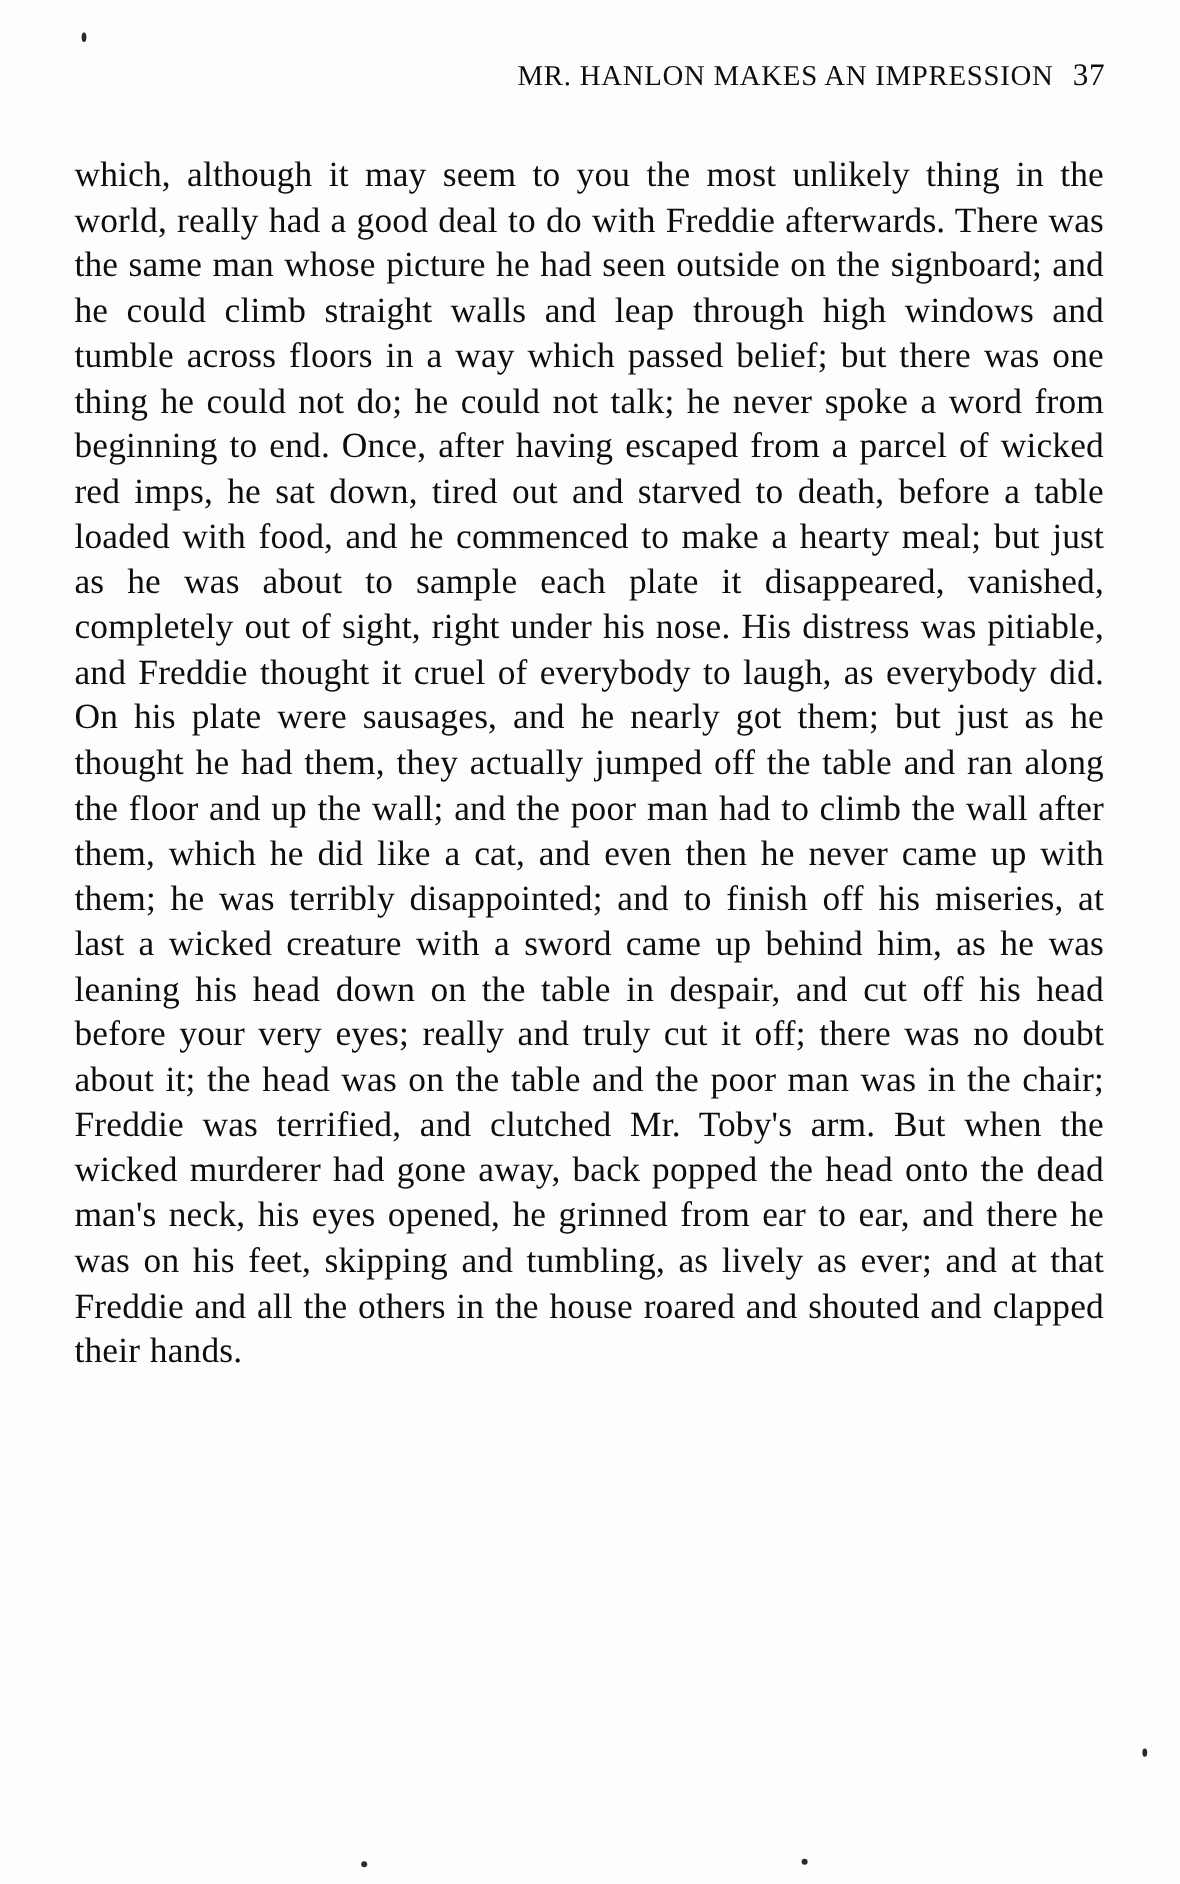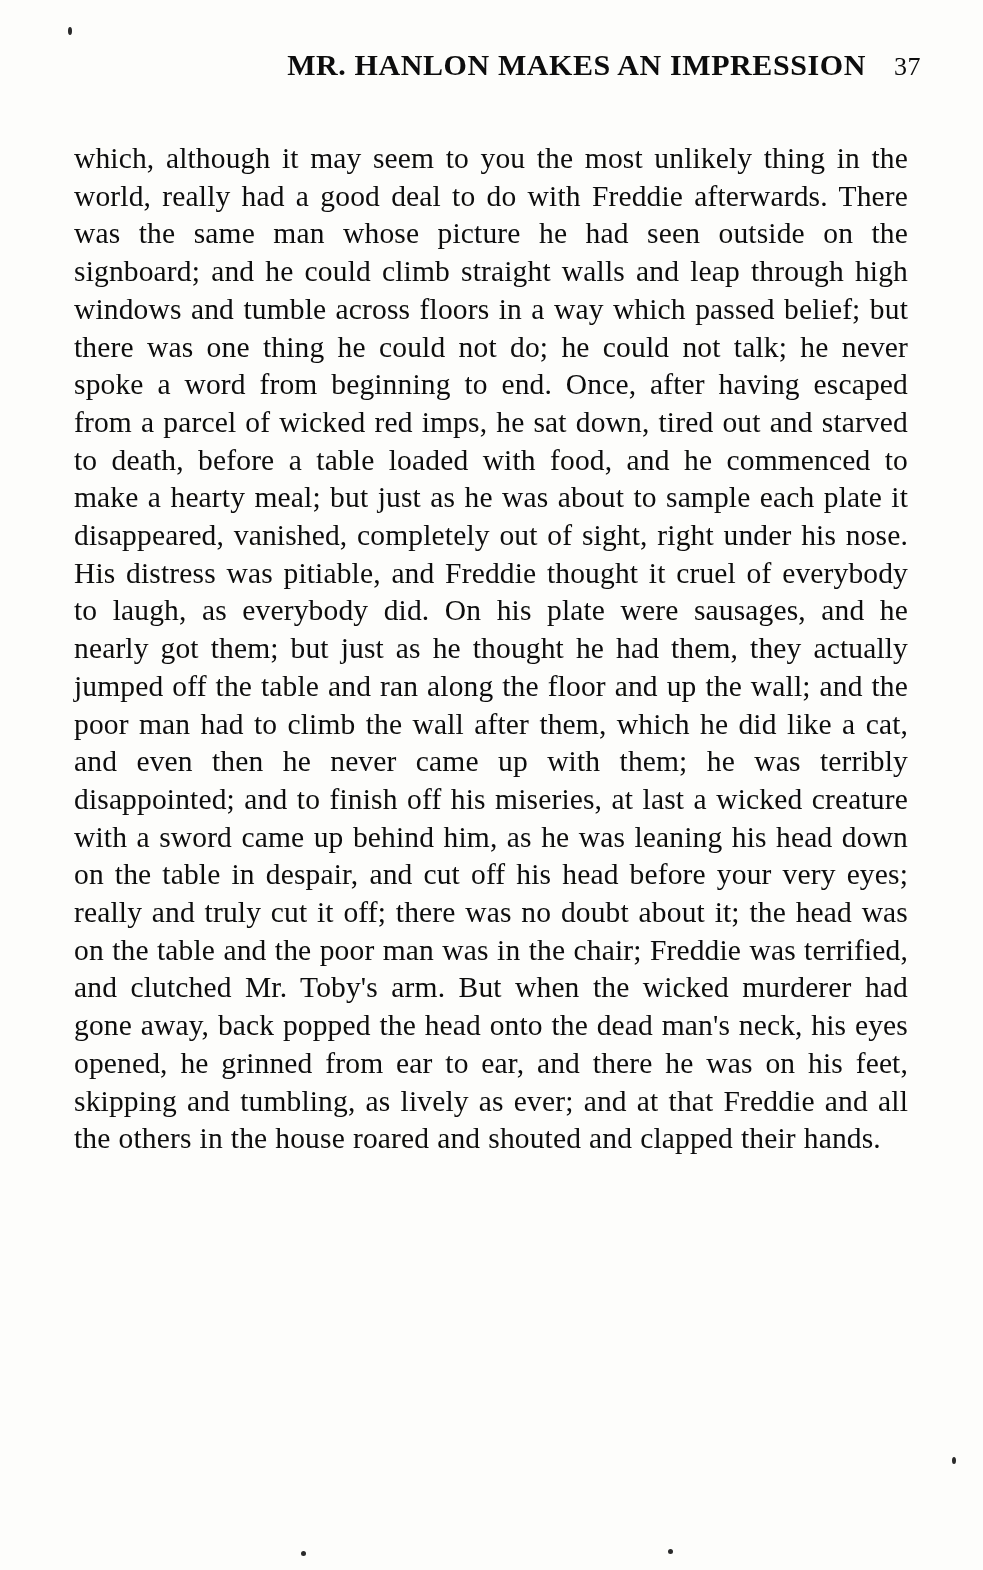--- a/index.html
+++ b/index.html
@@ -37,38 +37,38 @@
   .running-head {
     position: absolute;
     left: 0;
     right: 0;
     top: 48px;
     padding: 0 62px 0 62px;
     text-align: right;
     white-space: nowrap;
   }
   .running-head .title {
-    font-size: 30px;
+    font-size: 24px;
     letter-spacing: 0.6px;
-    font-weight: 700;
+    font-weight: 400;
   }
   .running-head .folio {
     font-size: 26px;
-    margin-left: 28px;
+    margin-left: 16px;
     letter-spacing: 0.5px;
   }
 
   .body-text {
     position: absolute;
     left: 62px;
     top: 128px;
     width: 858px;
   }
   .body-text p {
-    margin: 12px;
+    margin: 0;
     font-size: 29.5px;
     line-height: 37.7px;
     text-align: justify;
     text-justify: inter-word;
     letter-spacing: 0.15px;
     word-spacing: 0.5px;
   }
   .body-text p.continued {
     text-indent: 0;
   }

